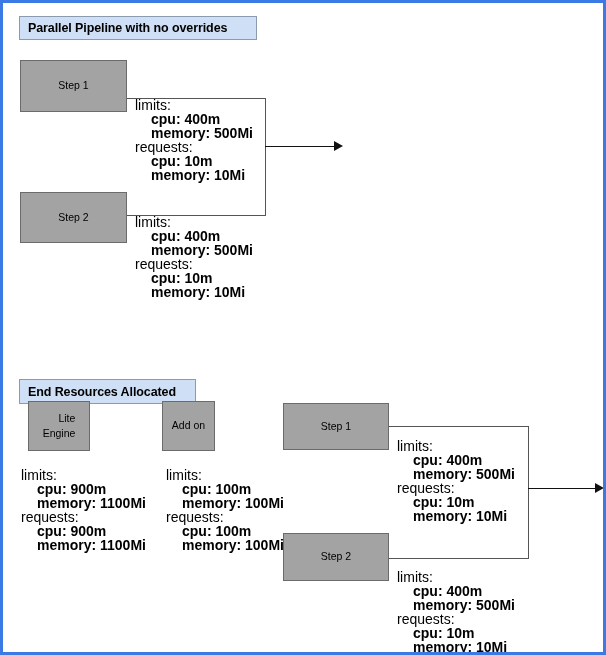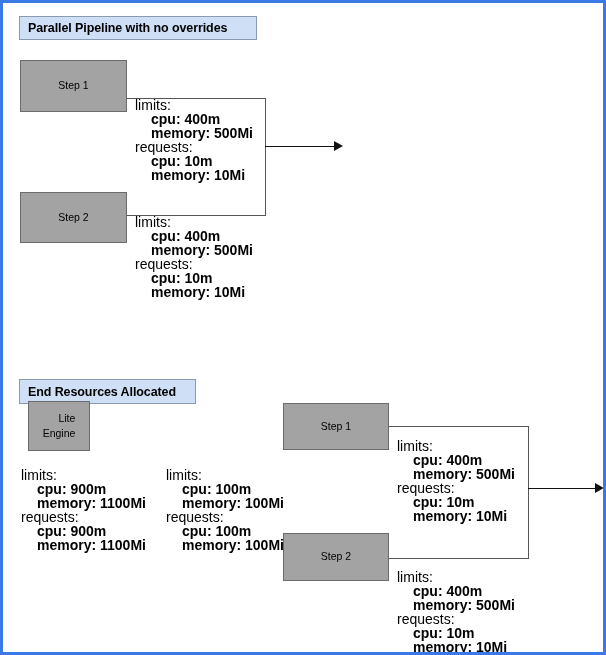--- a/index.html
+++ b/index.html
@@ -112,20 +112,21 @@
 
   <div class="spec" style="left:132px; top:95px;"><span class="key">limits:</span><span class="ind">cpu: 400m</span><span class="ind">memory: 500Mi</span><span class="key">requests:</span><span class="ind">cpu: 10m</span><span class="ind">memory: 10Mi</span></div>
 
   <div class="spec" style="left:132px; top:212px;"><span class="key">limits:</span><span class="ind">cpu: 400m</span><span class="ind">memory: 500Mi</span><span class="key">requests:</span><span class="ind">cpu: 10m</span><span class="ind">memory: 10Mi</span></div>
 
   <div class="banner" style="left:16px; top:332px; width:177px; height:25px;margin-top:44px;">End Resources Allocated</div>
 
   <div class="node" style="left:25px; top:398px; width:62px; height:50px;">Lite
 Engine</div>
 
+  <div class="node" style="left:159px; top:398px; width:53px; height:50px;">Add on</div>
 
   <div class="node" style="left:280px; top:400px; width:106px; height:47px;">Step 1</div>
 
   <div class="node" style="left:280px; top:530px; width:106px; height:48px;">Step 2</div>
 
   <div class="line-h" style="left:386px; top:423px; width:140px;"></div>
   <div class="line-h" style="left:386px; top:555px; width:140px;"></div>
   <div class="line-v" style="left:525px; top:423px; height:133px;"></div>
   <div class="arrow-h" style="left:525px; top:485px; width:68px;"></div>
   <div class="arrow-head" style="left:592px; top:480px;"></div>

